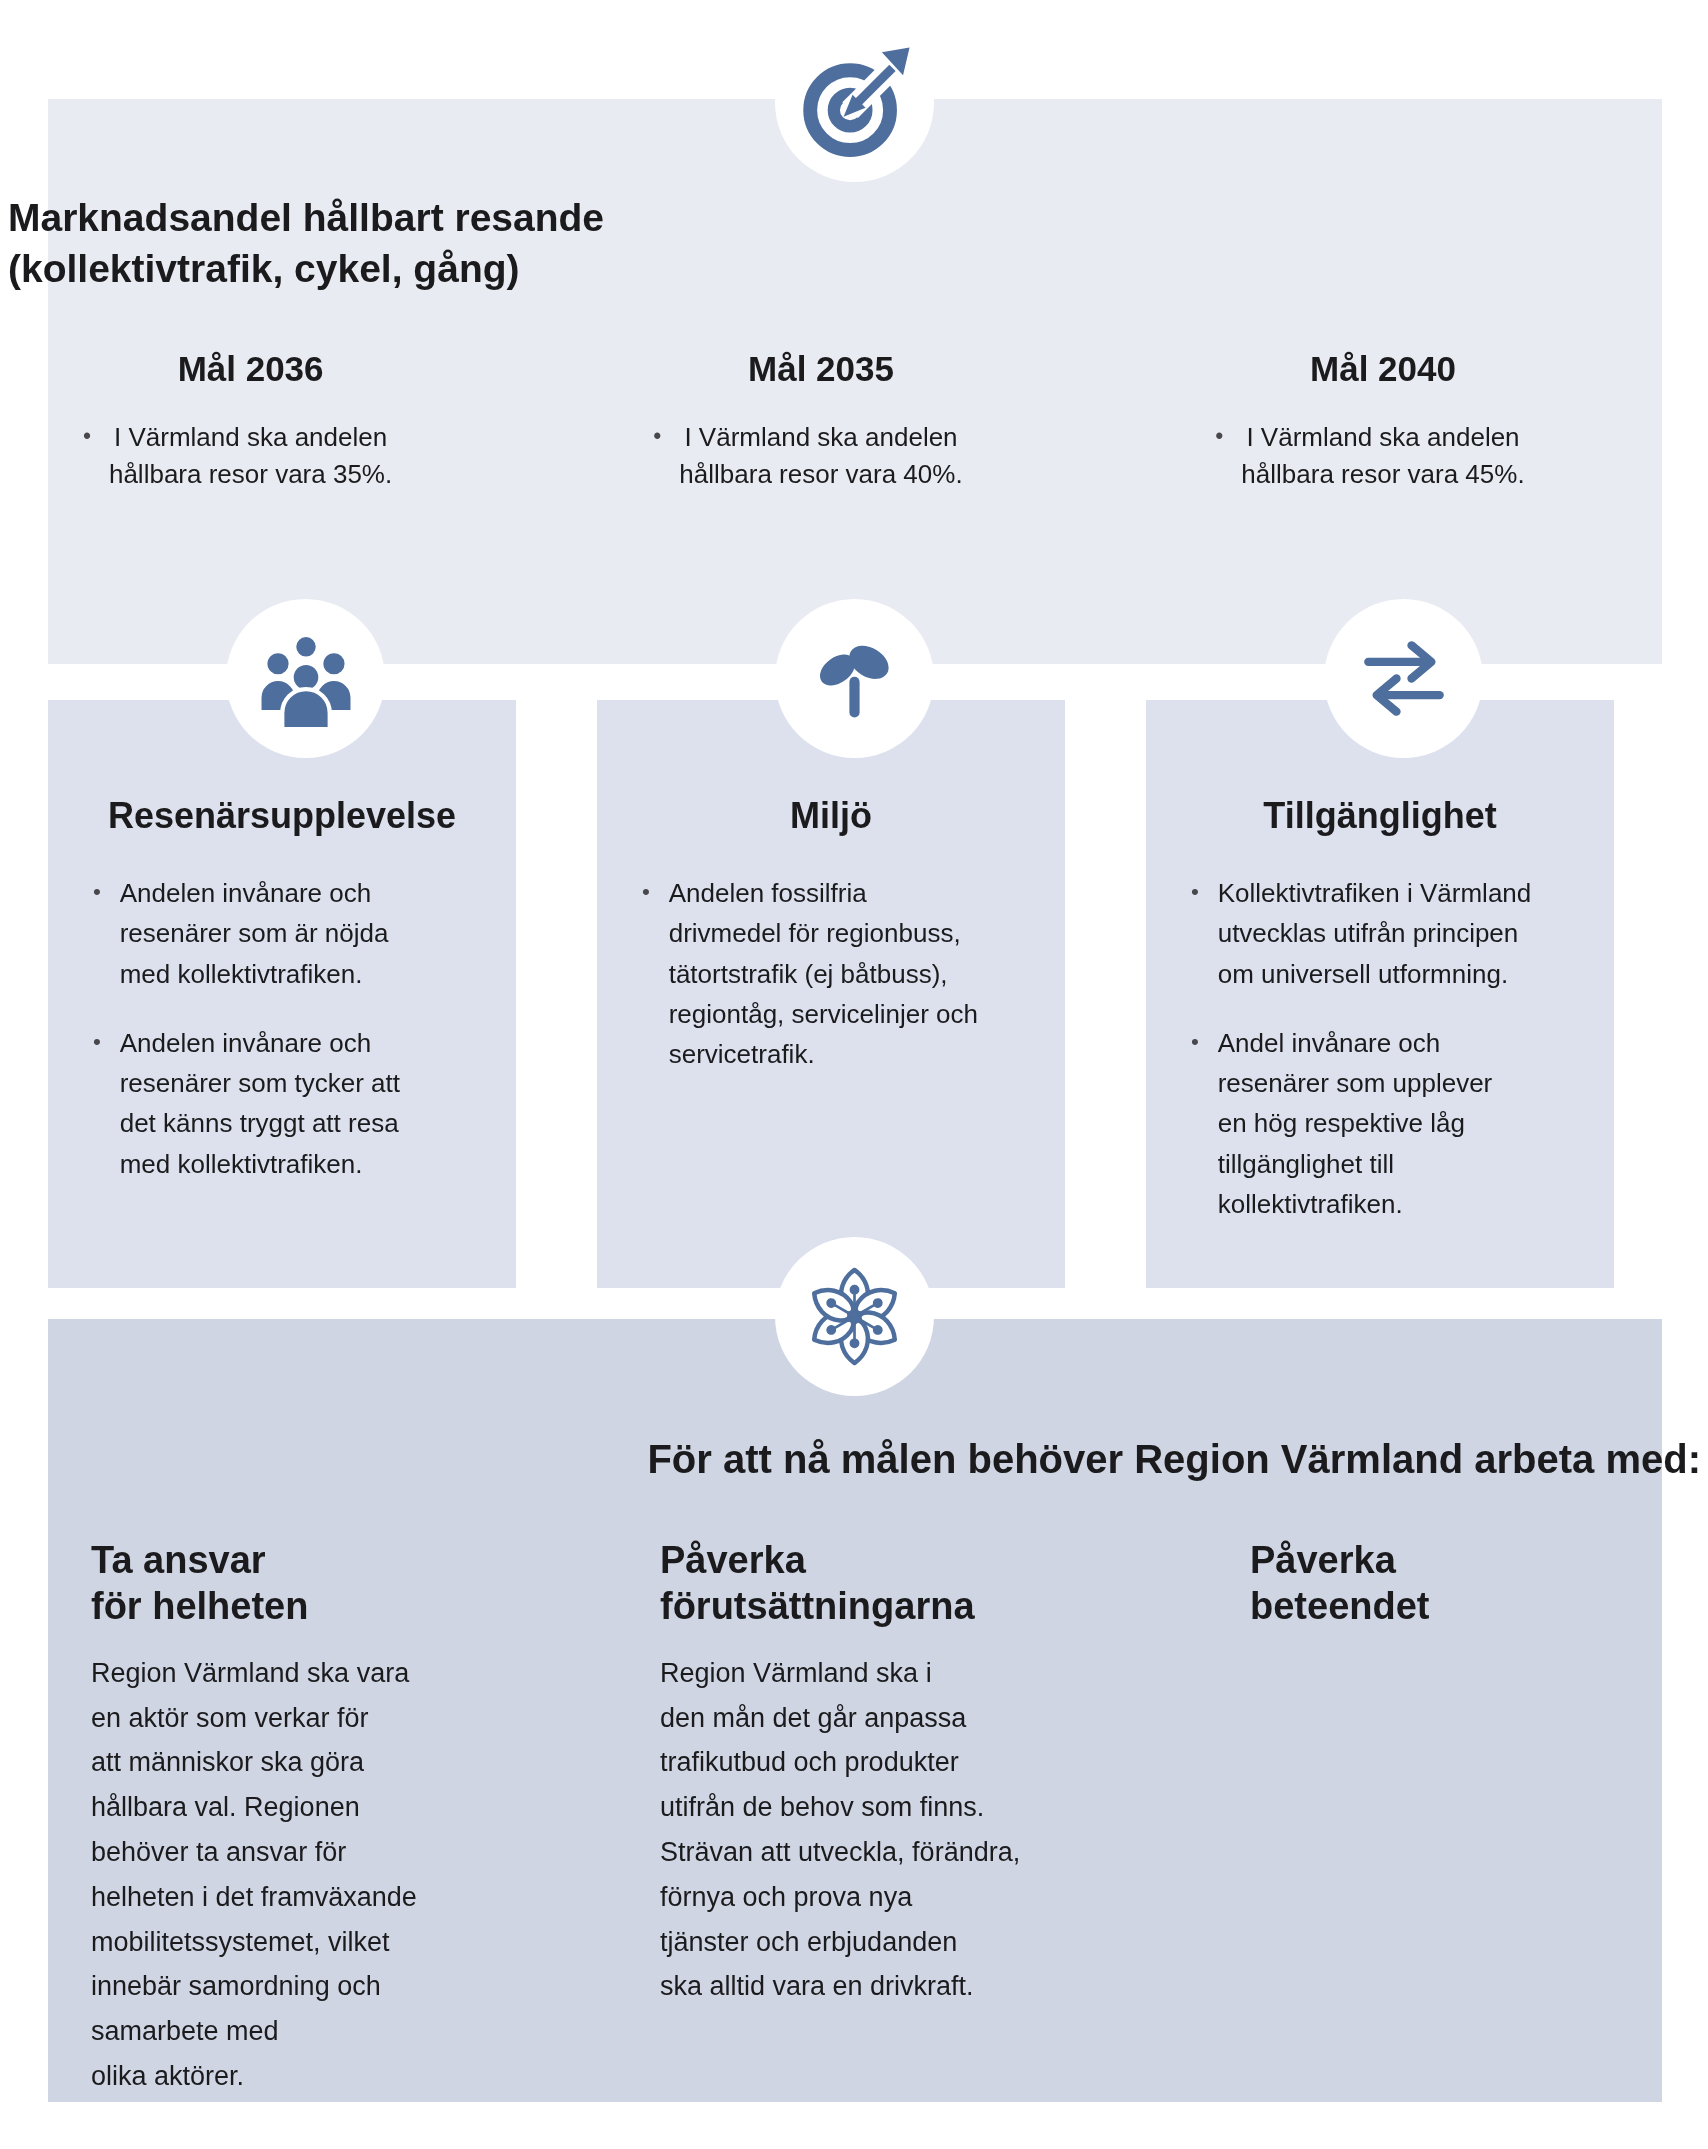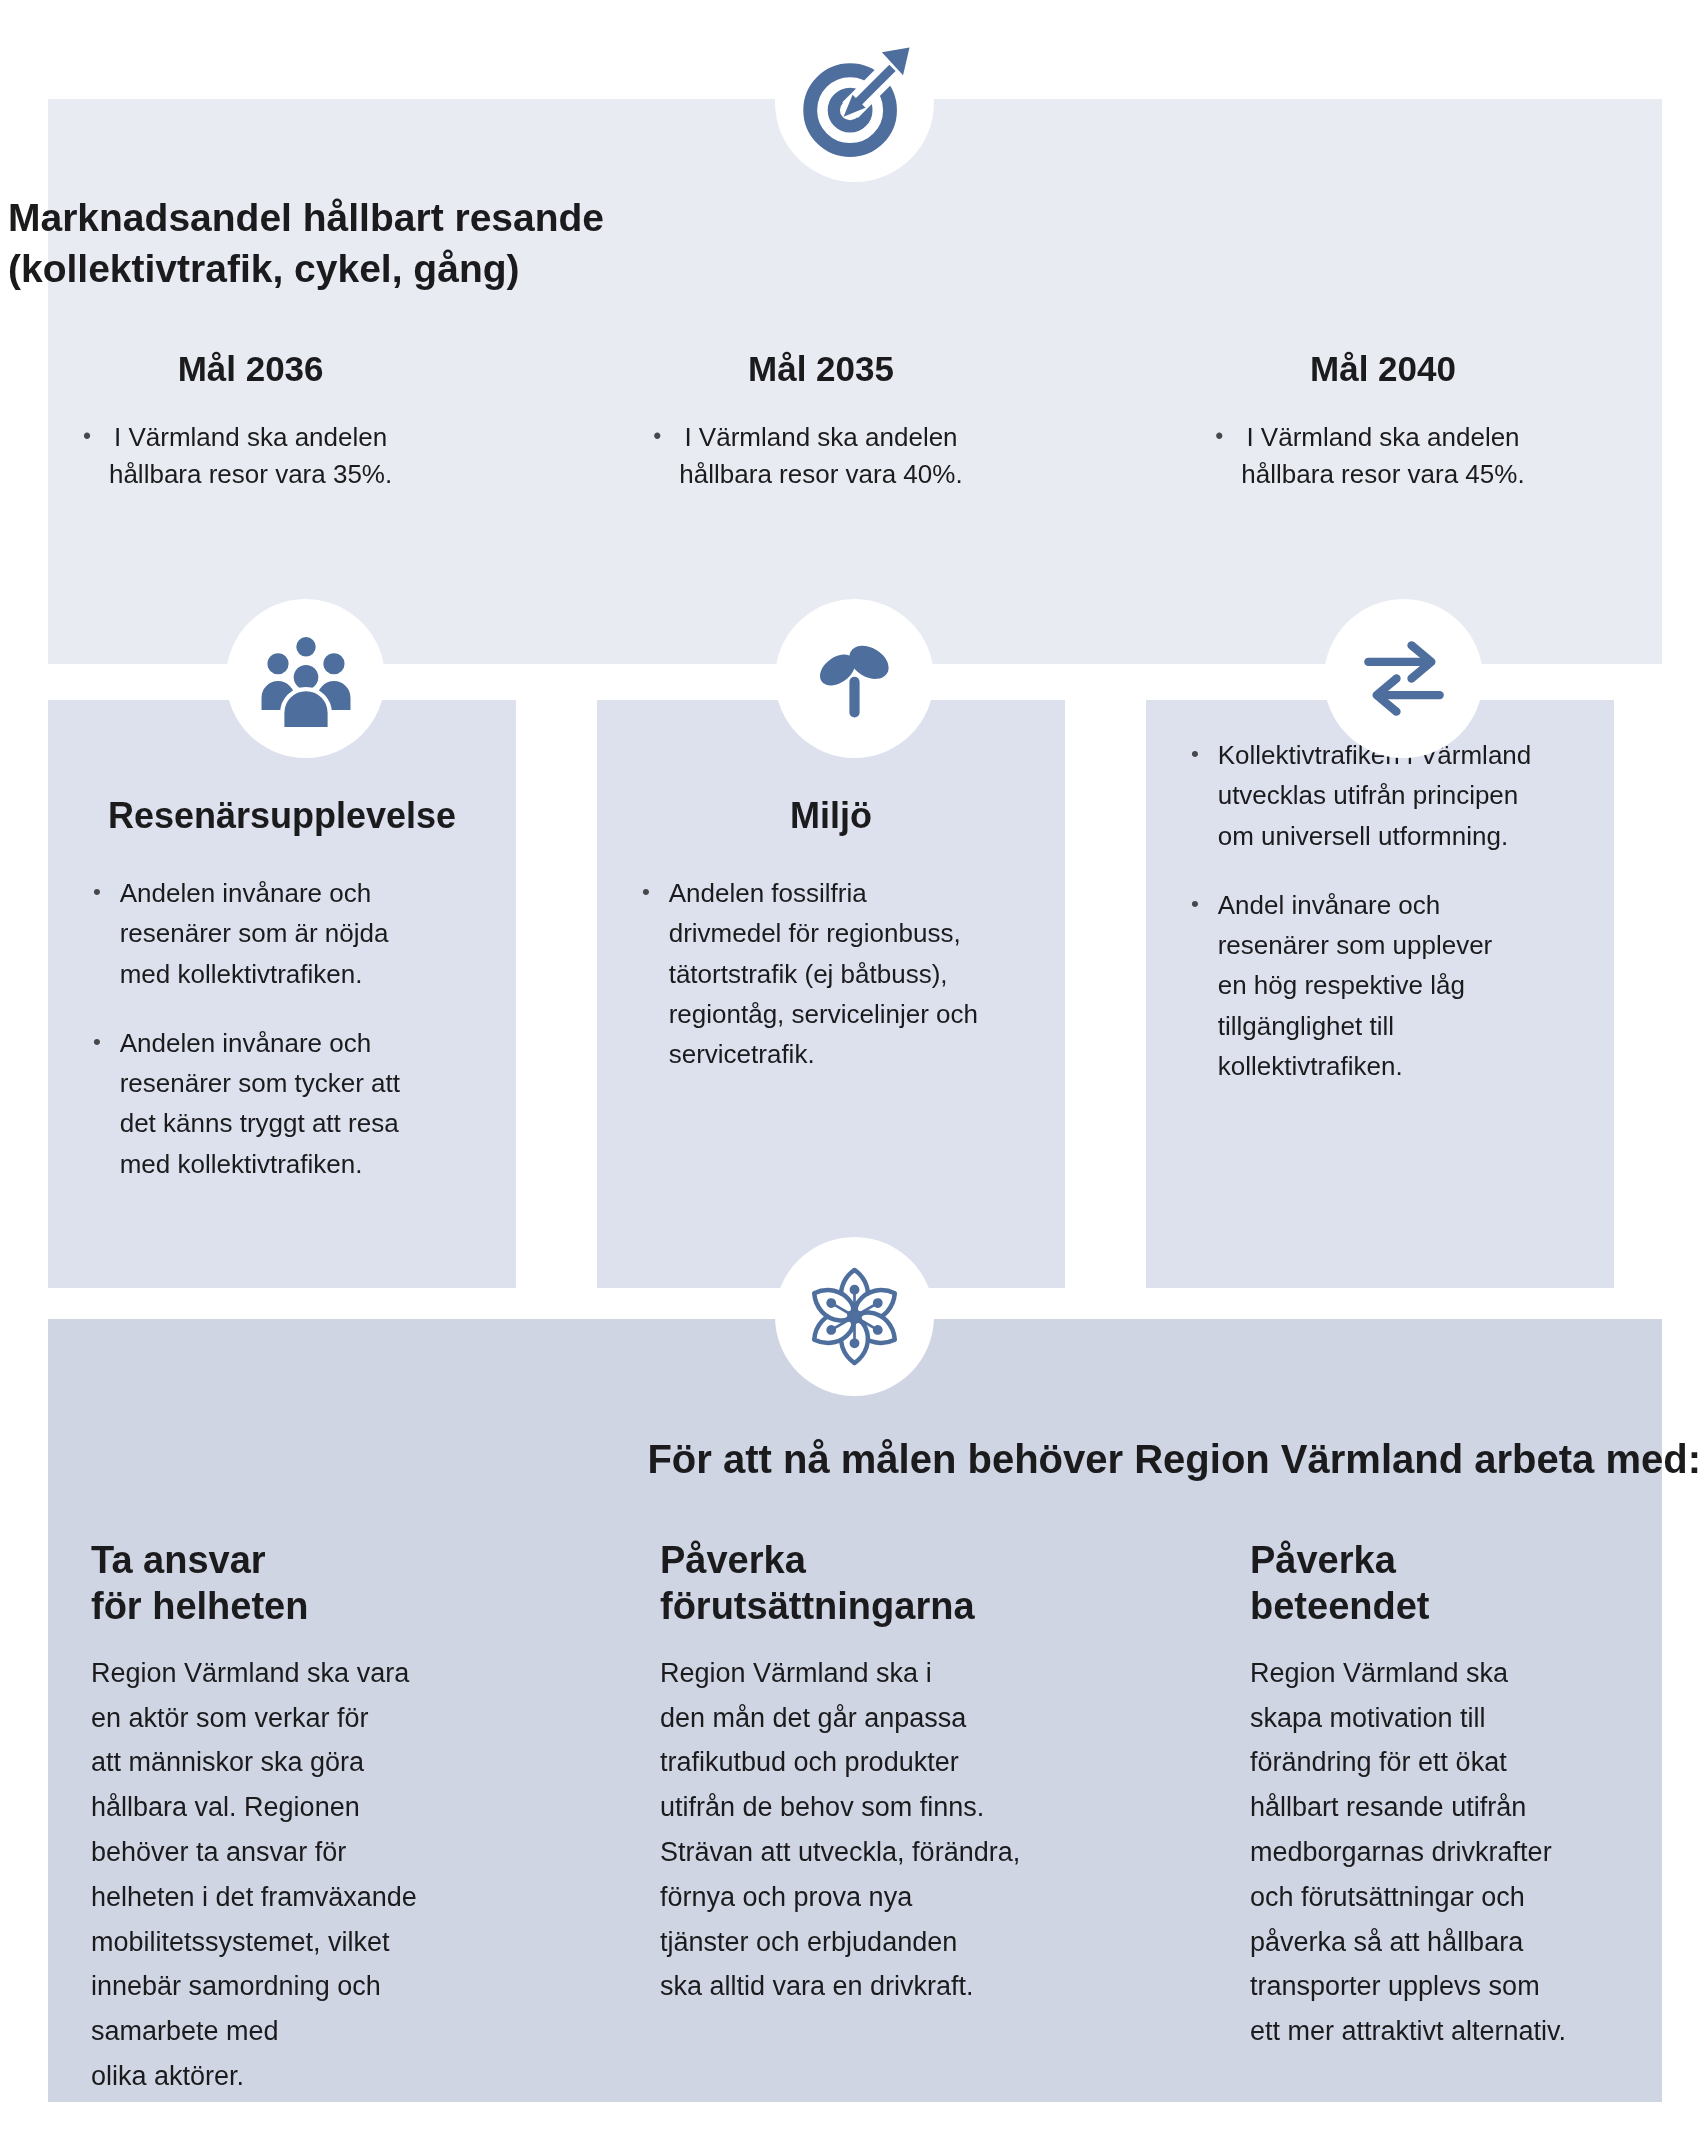--- a/index.html
+++ b/index.html
@@ -79,20 +79,21 @@
         <span class="bullet-text">Andelen fossilfria
 drivmedel för regionbuss,
 tätortstrafik (ej båtbuss),
 regiontåg, servicelinjer och
 servicetrafik.</span>
       </div>
     </div>
   </div>
 
   <div class="card card-3">
+    <div class="card-heading">Tillgänglighet</div>
     <div class="card-bullets">
       <div class="bullet-item">
         <span class="bullet-dot">•</span>
         <span class="bullet-text">Kollektivtrafiken i Värmland
 utvecklas utifrån principen
 om universell utformning.</span>
       </div>
       <div class="bullet-item">
         <span class="bullet-dot">•</span>
         <span class="bullet-text">Andel invånare och
@@ -233,25 +234,16 @@
 trafikutbud och produkter
 utifrån de behov som finns.
 Strävan att utveckla, förändra,
 förnya och prova nya
 tjänster och erbjudanden
 ska alltid vara en drivkraft.</div>
   </div>
   <div class="action-col action-3">
     <div class="action-title">Påverka
 beteendet</div>
-    <div class="action-body">Region Värmland ska
-skapa motivation till
-förändring för ett ökat
-hållbart resande utifrån
-medborgarnas drivkrafter
-och förutsättningar och
-påverka så att hållbara
-transporter upplevs som
-ett mer attraktivt alternativ.</div>
   </div>
 
 </div>
 
 
 </body></html>

